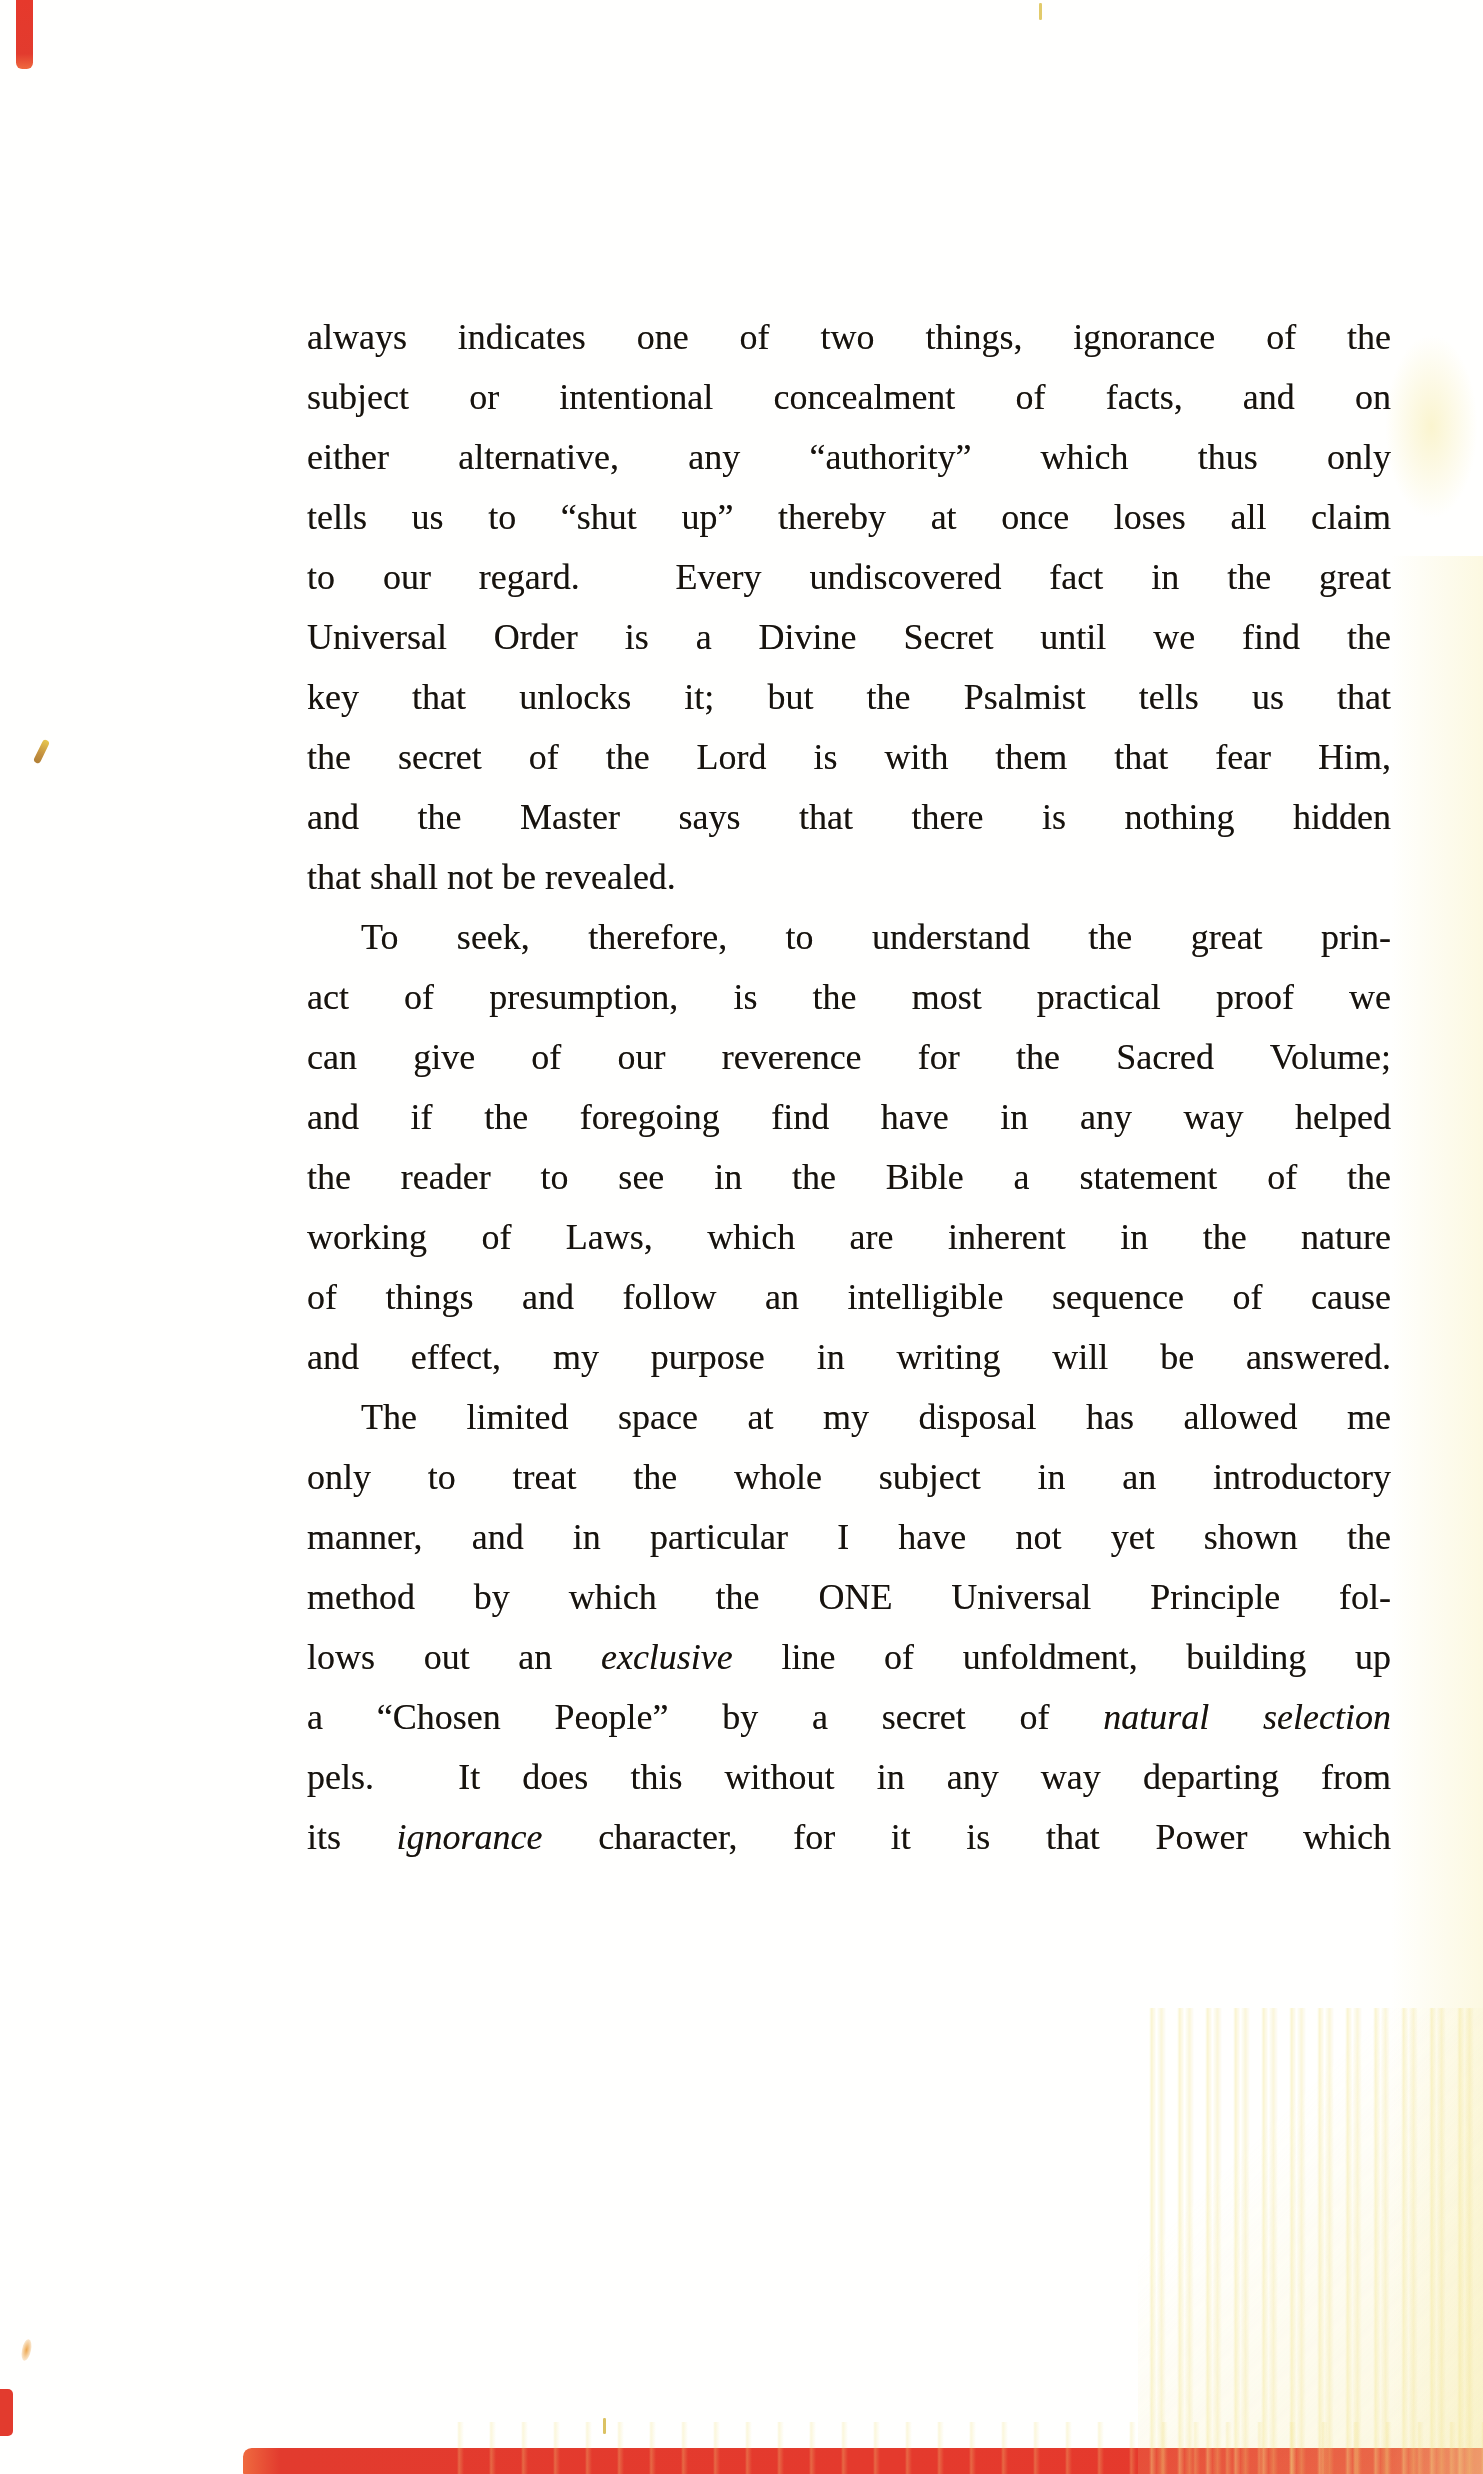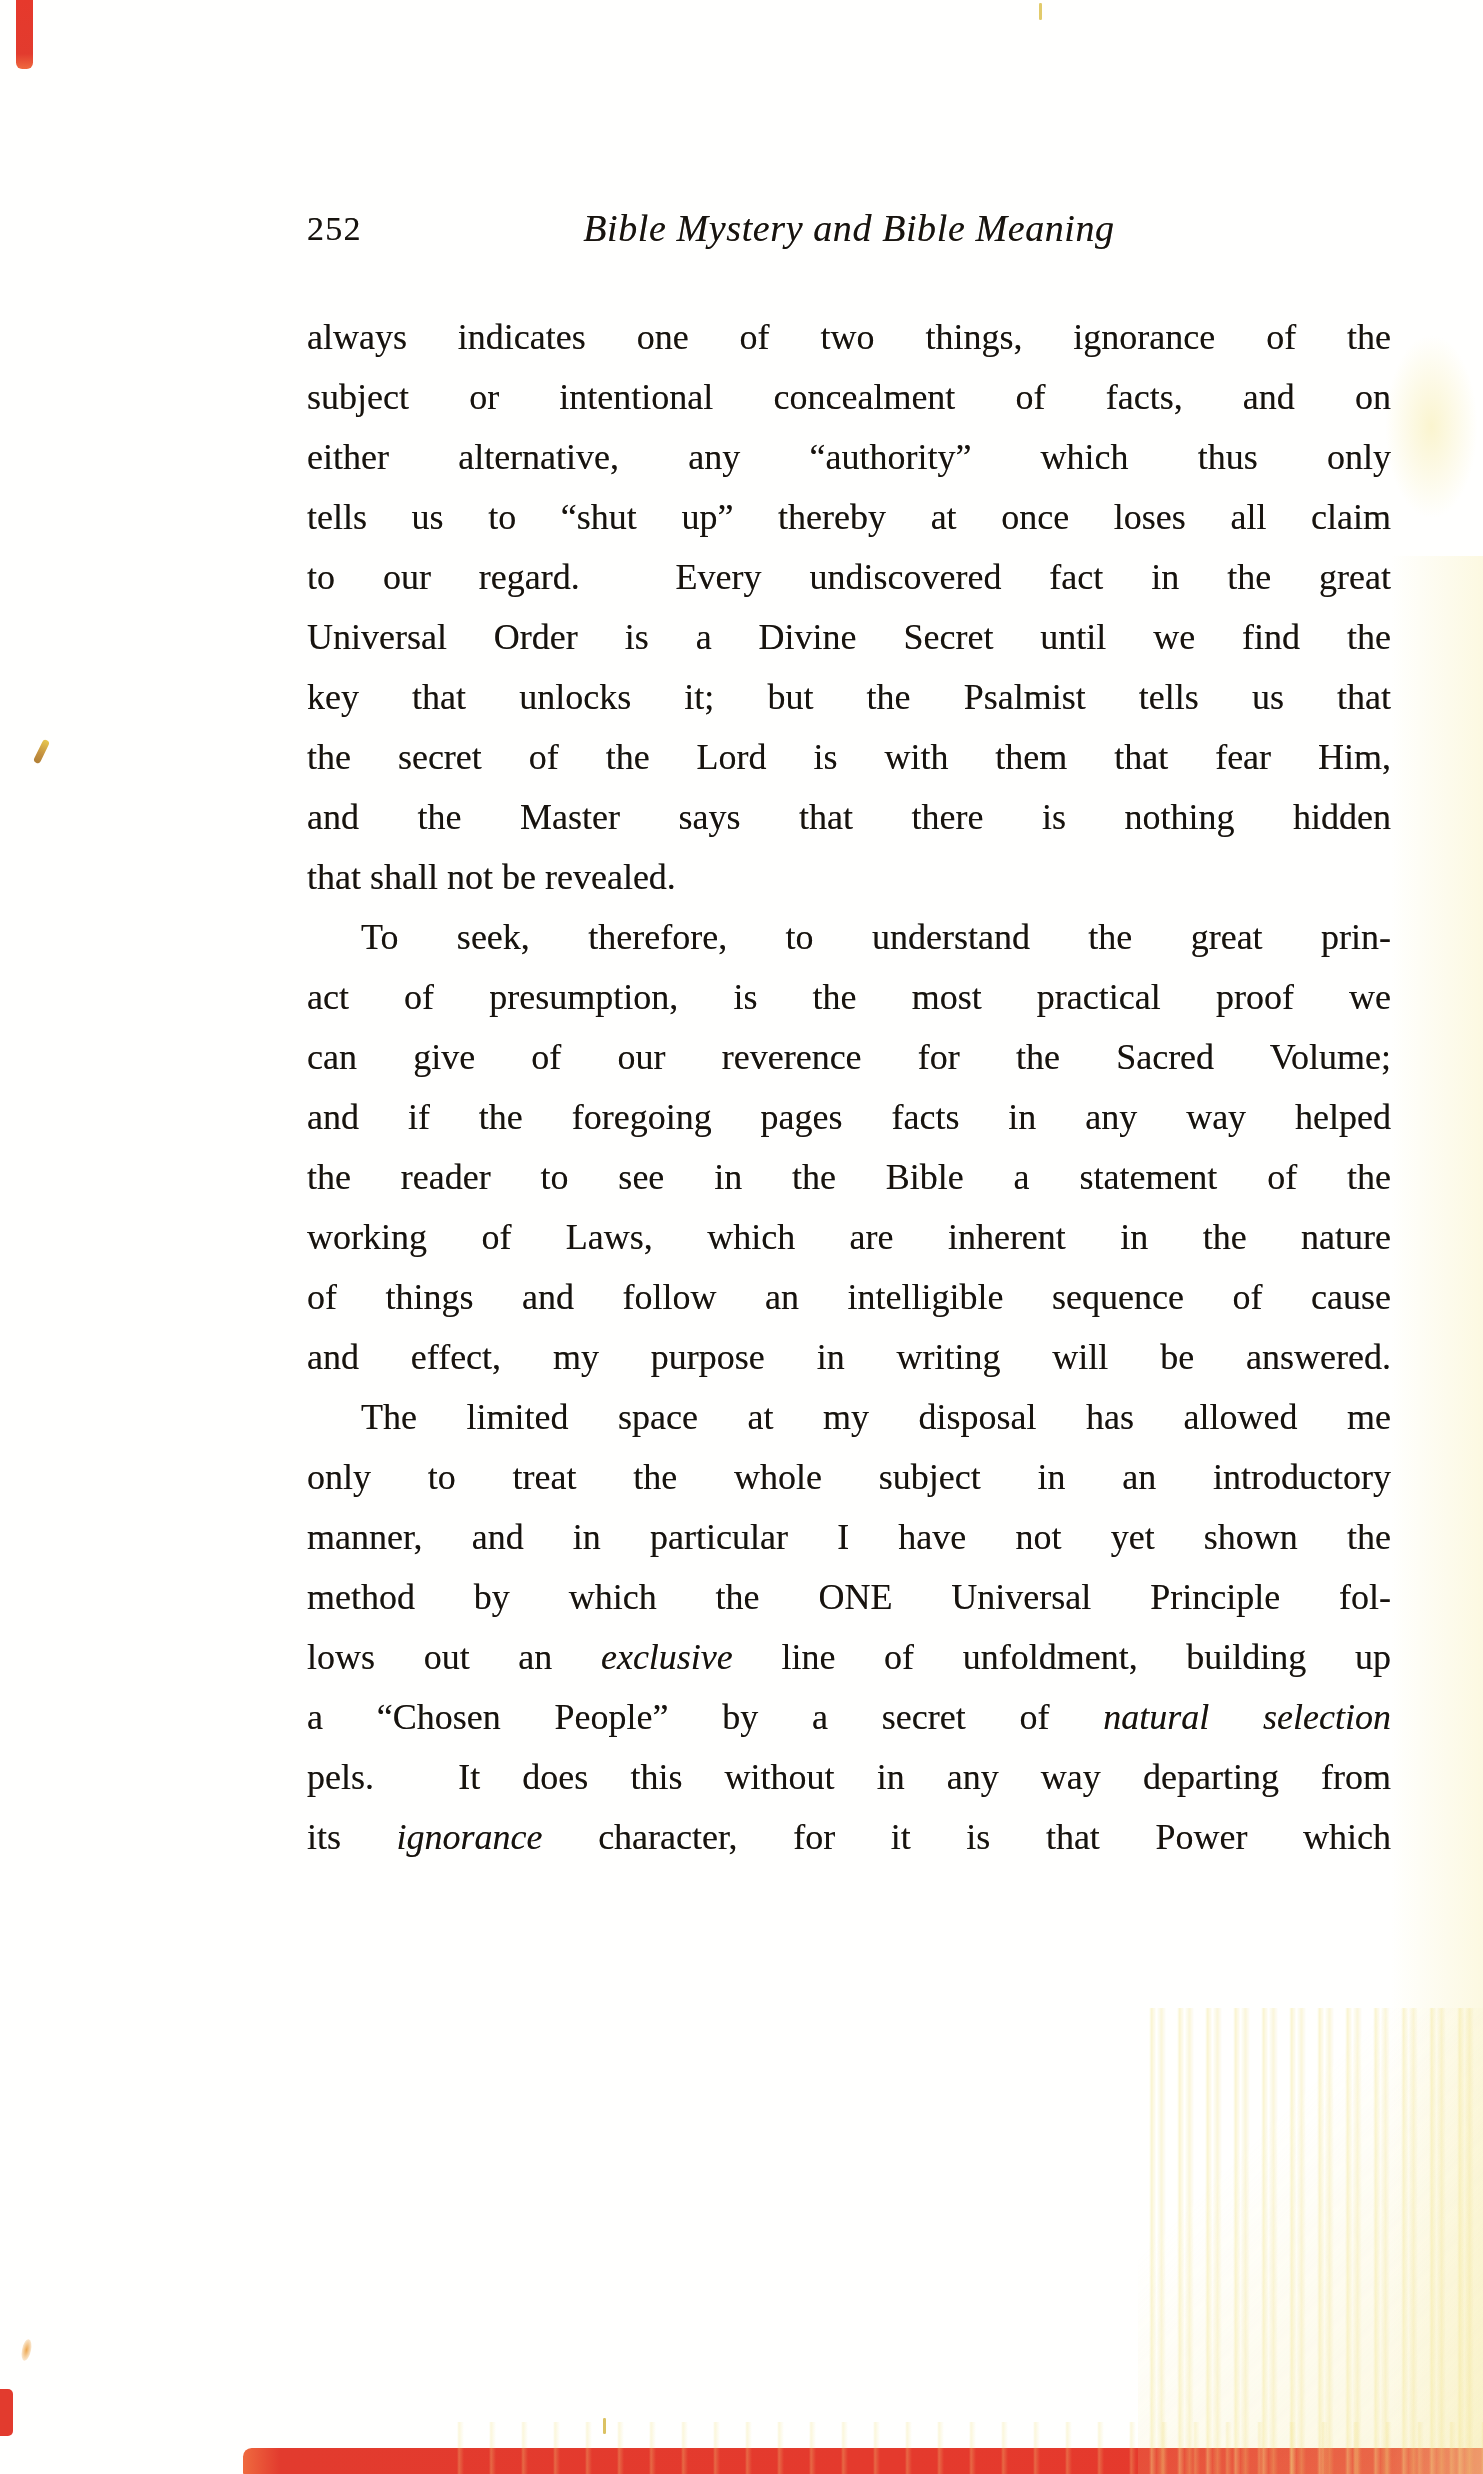--- a/index.html
+++ b/index.html
@@ -137,40 +137,36 @@
   <div class="artifact red-bar-bottom"></div>
   <div class="artifact right-edge-wash"></div>
   <div class="artifact streaks-bottom-right"></div>
   <div class="artifact streaks-bottom"></div>
   <div class="artifact cream-blob"></div>
   <div class="artifact speck-slash"></div>
   <div class="artifact speck-orange"></div>
   <div class="artifact tick-top"></div>
   <div class="artifact tick-bottom"></div>
 
-  <header class="running-head">
-    <span class="pagenum">252</span>
-    <span class="runtitle">Bible Mystery and Bible Meaning</span>
-  </header>
 
   <main class="textblock">
       <div class="line"><span>always indicates one of two things, ignorance of the</span></div>
       <div class="line"><span>subject or intentional concealment of facts, and on</span></div>
       <div class="line"><span>either alternative, any “authority” which thus only</span></div>
       <div class="line"><span>tells us to “shut up” thereby at once loses all claim</span></div>
       <div class="line"><span>to our regard.&nbsp; Every undiscovered fact in the great</span></div>
       <div class="line"><span>Universal Order is a Divine Secret until we find the</span></div>
       <div class="line"><span>key that unlocks it; but the Psalmist tells us that</span></div>
       <div class="line"><span>the secret of the Lord is with them that fear Him,</span></div>
       <div class="line"><span>and the Master says that there is nothing hidden</span></div>
       <div class="line no-just"><span>that shall not be revealed.</span></div>
       <div class="line indent"><span>To seek, therefore, to understand the great prin-</span></div>
       <div class="line"><span>act of presumption, is the most practical proof we</span></div>
       <div class="line"><span>can give of our reverence for the Sacred Volume;</span></div>
-      <div class="line"><span>and if the foregoing pages facts in any way helped</span></div>
+      <div class="line"><span>and if the foregoing find have in any way helped</span></div>
       <div class="line"><span>the reader to see in the Bible a statement of the</span></div>
       <div class="line"><span>working of Laws, which are inherent in the nature</span></div>
       <div class="line"><span>of things and follow an intelligible sequence of cause</span></div>
       <div class="line"><span>and effect, my purpose in writing will be answered.</span></div>
       <div class="line indent"><span>The limited space at my disposal has allowed me</span></div>
       <div class="line"><span>only to treat the whole subject in an introductory</span></div>
       <div class="line"><span>manner, and in particular I have not yet shown the</span></div>
       <div class="line"><span>method by which the ONE Universal Principle fol-</span></div>
       <div class="line"><span>lows out an </span><span class="it">exclusive</span><span> line of unfoldment, building up</span></div>
       <div class="line"><span>a “Chosen People” by a secret of </span><span class="it">natural selection</span></div>

